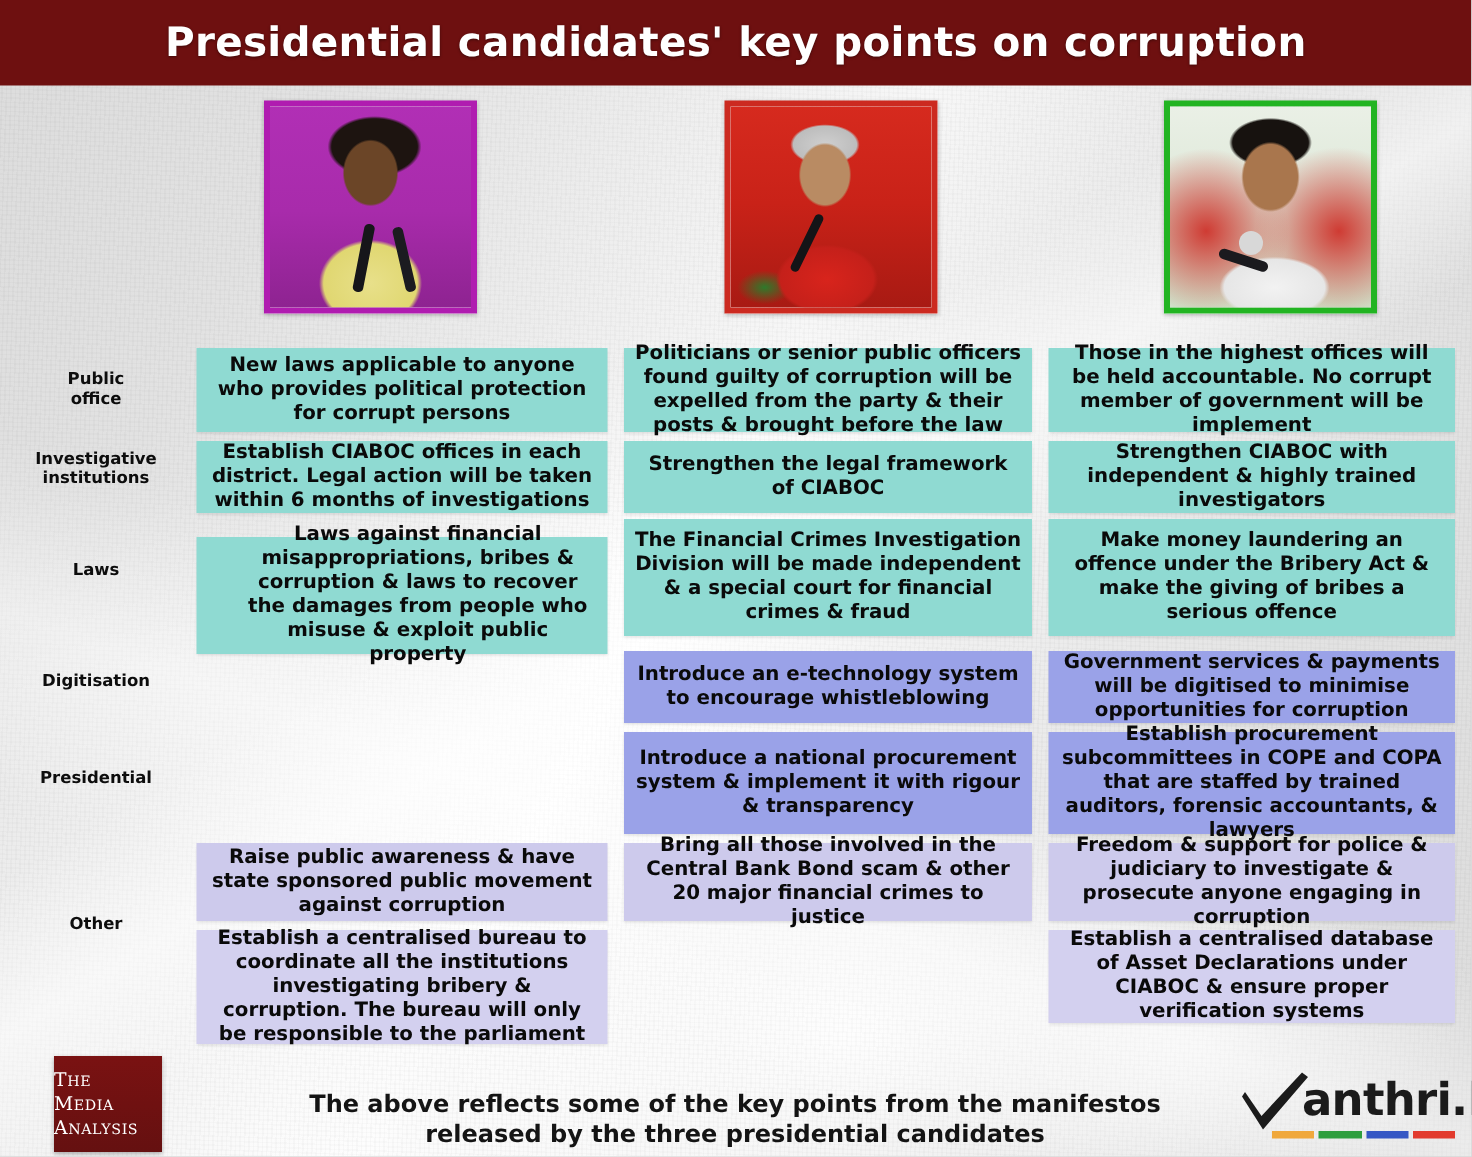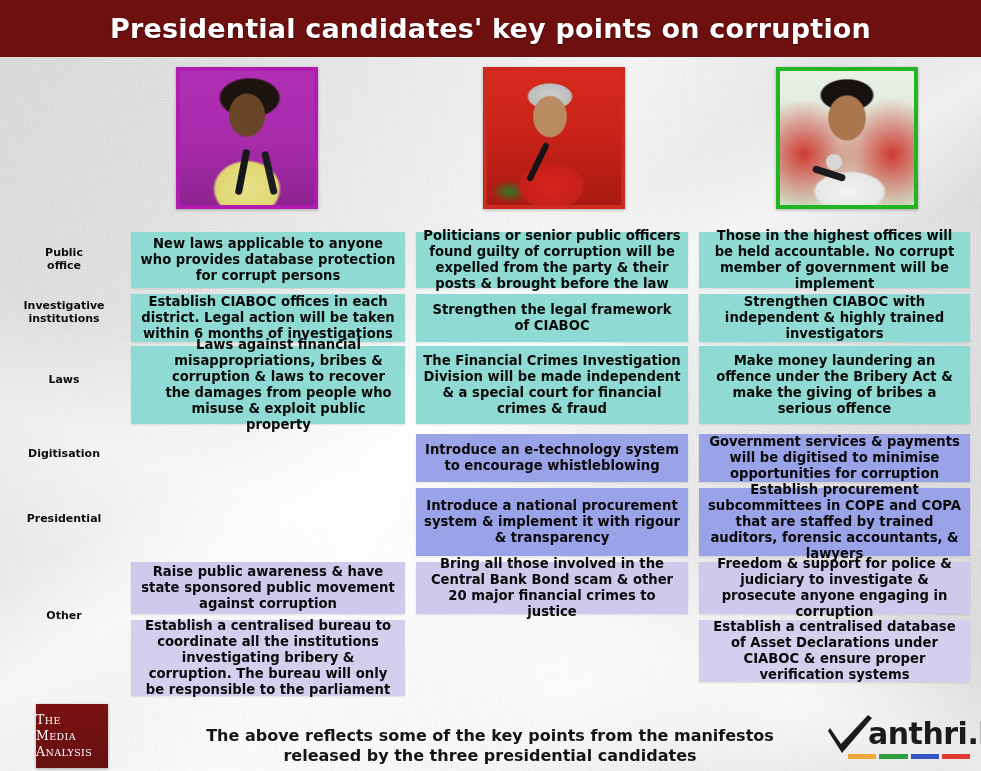--- a/index.html
+++ b/index.html
@@ -172,29 +172,29 @@
 
   <div class="matrix">
 
     <div class="rowlabel" style="left:0;top:25px;">Public<br>office</div>
     <div class="rowlabel" style="left:0;top:78px;">Investigative<br>institutions</div>
     <div class="rowlabel" style="left:0;top:152px;">Laws</div>
     <div class="rowlabel" style="left:0;top:226px;">Digitisation</div>
     <div class="rowlabel" style="left:0;top:291px;">Presidential</div>
     <div class="rowlabel" style="left:0;top:388px;">Other</div>
 
-    <div class="cell c-teal col1" style="top: 10px; height: 56px; background: rgb(143, 218, 210);">New laws applicable to anyone who provides database protection for corrupt persons</div>
+    <div class="cell c-teal col1" style="top: 10px; height: 56px; background: rgb(143, 218, 210);">New laws applicable to anyone who provides political protection for corrupt persons</div>
     <div class="cell c-teal col2" style="top: 10px; height: 56px; background: rgb(143, 218, 210);">Politicians or senior public officers found guilty of corruption will be expelled from the party &amp; their posts &amp; brought before the law</div>
     <div class="cell c-teal col3" style="top: 10px; height: 56px; background: rgb(143, 218, 210);">Those in the highest offices will be held accountable. No corrupt member of government will be implement</div>
 
     <div class="cell c-teal col1" style="top: 72px; height: 48px; background: rgb(143, 218, 210);">Establish CIABOC offices in each district. Legal action will be taken within 6 months of investigations</div>
     <div class="cell c-teal col2" style="top: 72px; height: 48px; background: rgb(143, 218, 210);">Strengthen the legal framework of CIABOC</div>
     <div class="cell c-teal col3" style="top: 72px; height: 48px; background: rgb(143, 218, 210);">Strengthen CIABOC with independent &amp; highly trained investigators</div>
 
-    <div class="cell c-teal col1" style="top: 124px; height: 78px; background: rgb(143, 218, 210); padding-left: 28px;">Laws against financial misappropriations, bribes &amp; corruption &amp; laws to recover the damages from people who misuse &amp; exploit public property</div>
+    <div class="cell c-teal col1" style="top: 136px; height: 78px; background: rgb(143, 218, 210); padding-left: 28px;">Laws against financial misappropriations, bribes &amp; corruption &amp; laws to recover the damages from people who misuse &amp; exploit public property</div>
     <div class="cell c-teal col2" style="top: 124px; height: 78px; background: rgb(143, 218, 210);">The Financial Crimes Investigation Division will be made independent &amp; a special court for financial crimes &amp; fraud</div>
     <div class="cell c-teal col3" style="top: 124px; height: 78px; background: rgb(143, 218, 210);">Make money laundering an offence under the Bribery Act &amp; make the giving of bribes a serious offence</div>
 
     <div class="cell c-blue col2" style="top: 212px; height: 48px; background: rgb(154, 162, 232);">Introduce an e-technology system to encourage whistleblowing</div>
     <div class="cell c-blue col3" style="top: 212px; height: 48px; background: rgb(154, 162, 232);">Government services &amp; payments will be digitised to minimise opportunities for corruption</div>
 
     <div class="cell c-blue col2" style="top: 266px; height: 68px; background: rgb(154, 162, 232);">Introduce a national procurement system &amp; implement it with rigour &amp; transparency</div>
     <div class="cell c-blue col3" style="top: 266px; height: 68px; background: rgb(154, 162, 232);">Establish procurement subcommittees in COPE and COPA that are staffed by trained auditors, forensic accountants, &amp; lawyers</div>
 
     <div class="cell c-lav col1" style="top: 340px; height: 52px; background: rgb(205, 202, 236);">Raise public awareness &amp; have state sponsored public movement against corruption</div>

